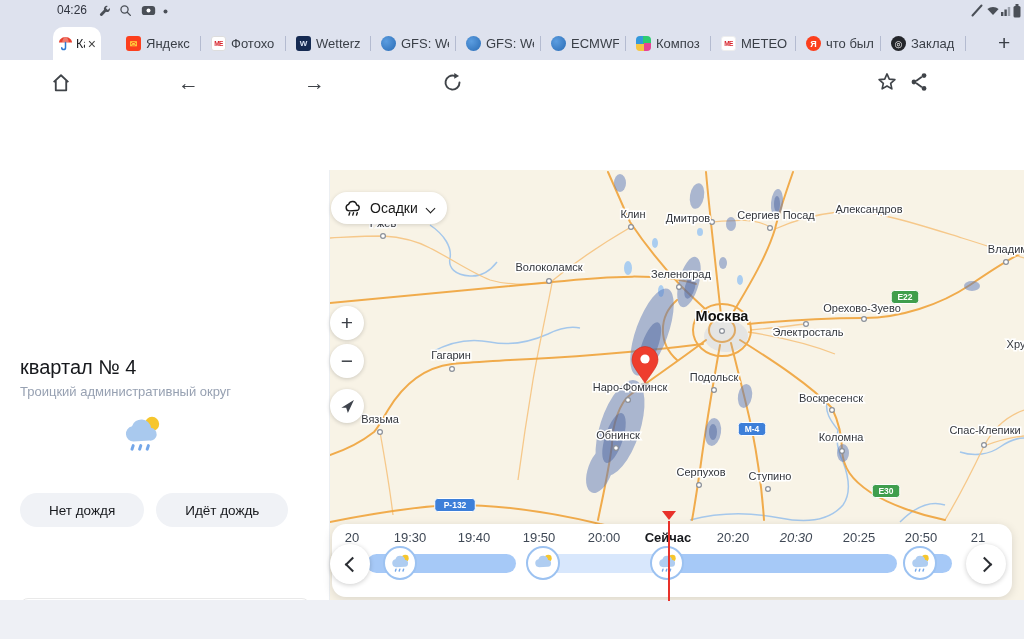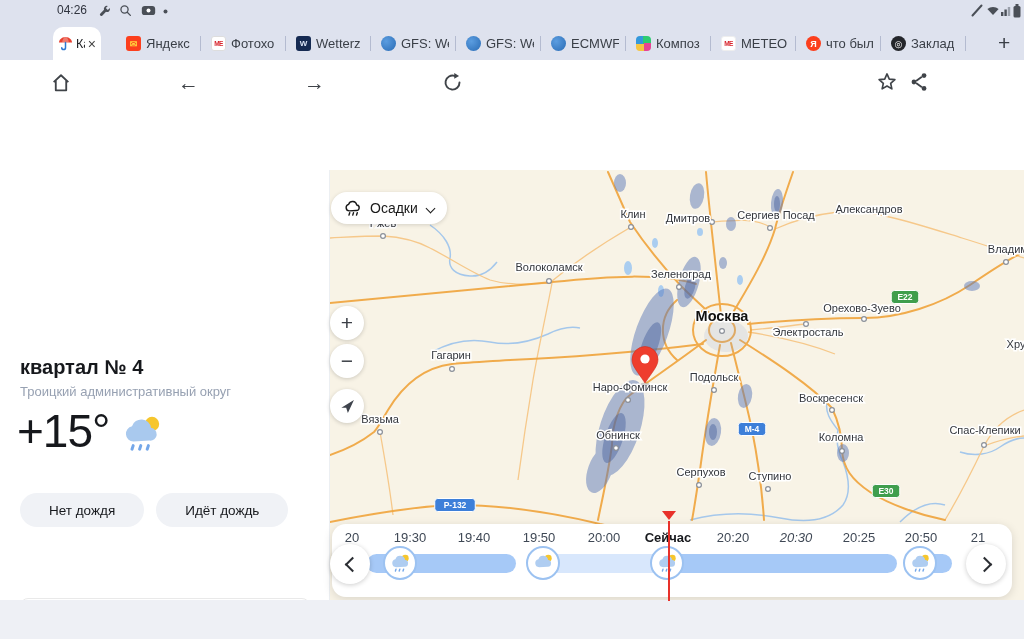--- a/index.html
+++ b/index.html
@@ -60,21 +60,21 @@
   .search-pill input{border:none;outline:none;font-size:14.5px;width:100%;background:transparent;
       font-family:"Liberation Sans",sans-serif;color:#1a1a1a}
   .search-pill input::placeholder{color:#9aa2ae}
   .gear-circle{position:absolute;left:966px;top:129px;width:37px;height:37px;border-radius:50%;background:#f0f1f4;
       display:flex;align-items:center;justify-content:center}
   .avatar{position:absolute;left:995px;top:130px;width:35px;height:35px;border-radius:50%;background:#8e939c;
       display:flex;align-items:center;justify-content:center}
 
   
   .panel{left:0;top:170px;width:330px;height:430px;background:#fff;border-right:1px solid #eceff2;box-sizing:border-box}
-  .loc-title{position:absolute;left:20px;top:186px;font-size:20px;font-weight:bold;color:#16181c}
+  .loc-title{position:absolute;left:20px;top:186px;font-size:20px;font-weight:normal;color:#16181c}
   .loc-district{position:absolute;left:20px;top:214px;font-size:13px;color:#97a1b2}
   .temp{position:absolute;left:17px;top:234px;font-size:46px;color:#16181c;letter-spacing:-1px}
   .temp-icon{position:absolute;left:122px;top:244px}
   .summary{position:absolute;left:20px;top:288px;font-size:13.5px;color:#16181c}
   .cond-chips{position:absolute;left:20px;top:323px;display:flex;gap:12px}
   .cond-chip{height:34px;border-radius:17px;background:#f0f2f6;display:flex;align-items:center;
       padding:0 29px;font-size:13.5px;color:#16181c}
   .cta{position:absolute;left:20px;top:374px;width:275px;height:38px;background:#ffdf35;border-radius:19px;
       display:flex;align-items:center;justify-content:center;font-size:14.5px;font-weight:600;color:#21201a}
 
@@ -328,21 +328,20 @@
   <span class="avatar">
     <svg width="15" height="15" viewBox="0 0 20 20">
         <path d="M3 17l1-4L14.5 2.5a1.8 1.8 0 0 1 2.6 0l.4.4a1.8 1.8 0 0 1 0 2.6L7 16l-4 1z" fill="#fff"></path>
       </svg>
   </span>
 </div>
 
 <div class="abs panel">
   <div class="loc-title">квартал № 4</div>
   <div class="loc-district">Троицкий административный округ</div>
-  <div class="temp">+15°</div>
   <span class="temp-icon">
     <svg width="42" height="40" viewBox="0 0 21 20">
         <circle cx="15" cy="5" r="3.6" fill="#f6c62d"></circle>
         <path d="M5.7 13.8a3.9 3.9 0 0 1-.7-7.7 4.9 4.9 0 0 1 9.5.8 3.2 3.2 0 0 1-.7 6.4z" fill="#a9c9ee"></path>
         <g stroke="#74a7e9" stroke-width="1.5" stroke-linecap="round">
           <line x1="5.6" y1="15.8" x2="5" y2="17.6"></line>
           <line x1="9.4" y1="15.8" x2="8.8" y2="17.6"></line>
           <line x1="13.2" y1="15.8" x2="12.6" y2="17.6"></line>
         </g>
       </svg>

